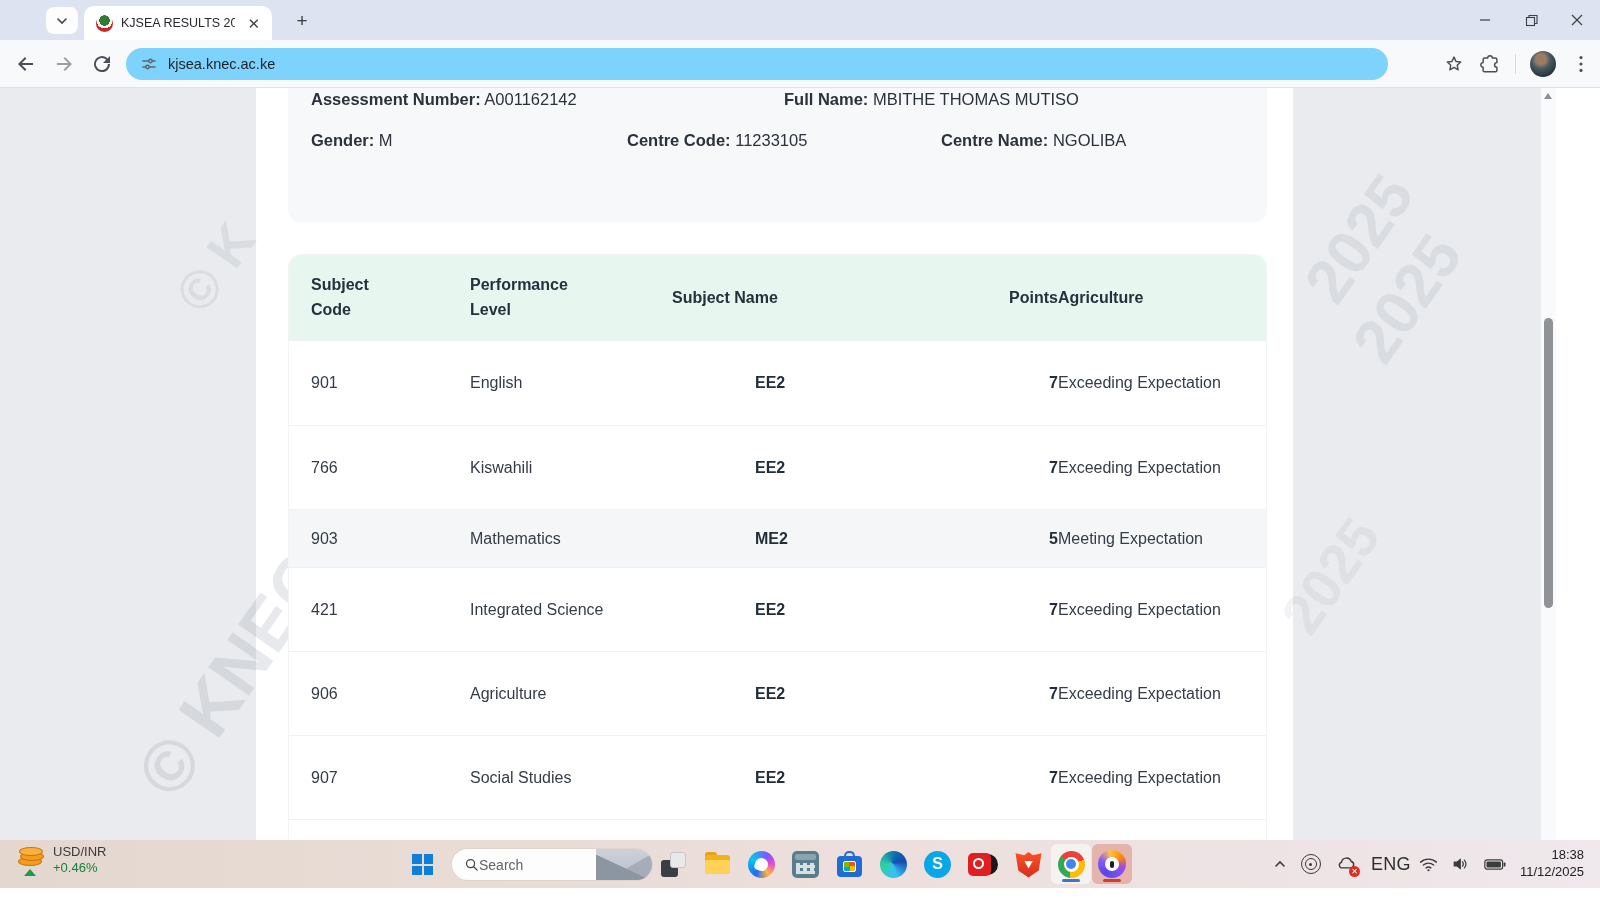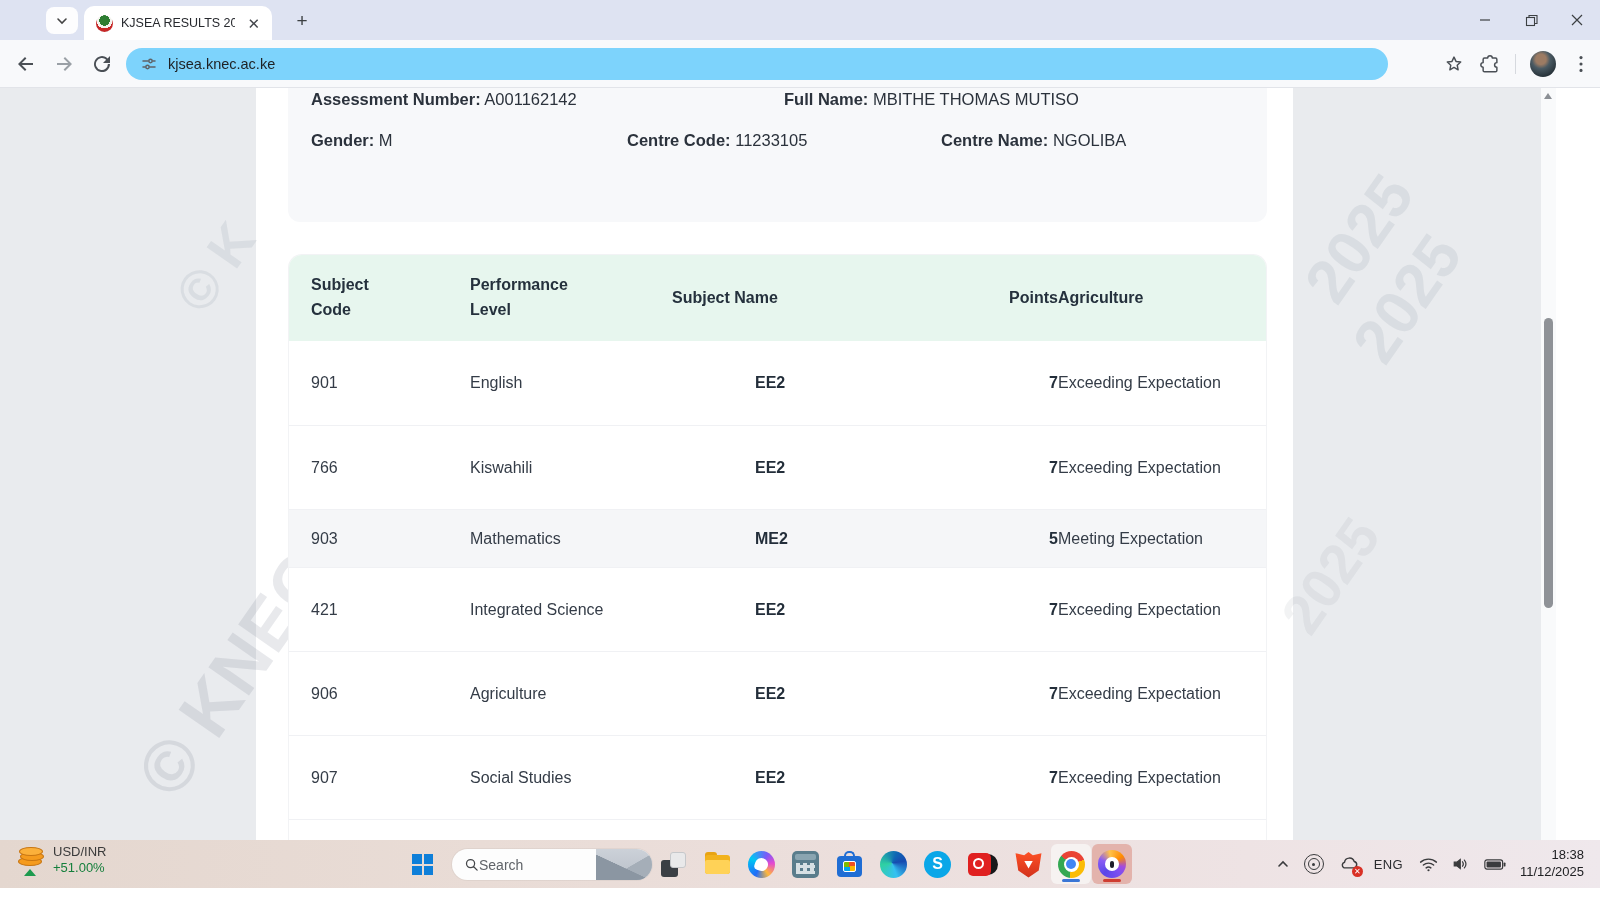--- a/index.html
+++ b/index.html
@@ -117,21 +117,21 @@
   .i-brave { background:linear-gradient(#ff5226,#d1301b); clip-path:polygon(50% 100%, 12% 74%, 2% 10%, 34% 18%, 50% 6%, 66% 18%, 98% 10%, 88% 74%); }
   .i-brave::after { content:""; position:absolute; left:9px; top:10px; width:9px; height:8px; background:#fff; clip-path:polygon(0 0,100% 0,50% 100%); }
   .i-chrome { width:27px; height:27px; border-radius:50%; background:conic-gradient(from -50deg,#ea4335 0 33%,#fbbc05 0 66%,#34a853 0); position:relative; }
   .i-chrome::before { content:""; position:absolute; inset:6px; background:#fff; border-radius:50%; }
   .i-chrome::after { content:""; position:absolute; inset:8.5px; background:#4285f4; border-radius:50%; }
   .i-avast { width:28px; height:28px; border-radius:50%; background:conic-gradient(from 140deg,#7d4ff0,#5a46e8 22%,#8a5cf5 42%,#ffc24a 58%,#ff8a00 76%,#a24ae0 90%,#7d4ff0); position:relative; }
   .i-avast::before { content:""; position:absolute; inset:7px; background:#fff; border-radius:50%; }
   .i-avast::after { content:""; position:absolute; left:12px; top:11px; width:4px; height:7px; background:#1c1c28; border-radius:2px; }
   .tray { position:absolute; right:0; top:0; height:48px; display:flex; align-items:center; }
   .tray-icon { color:#3a3b3d; margin-right:14px; }
-  .lang { font-size:13px; color:#2c2d30; margin-right:16px; letter-spacing:0.3px; }
+  .lang { font-size:18px; color:#2c2d30; margin-right:8px; letter-spacing:0.3px; }
   .clock { text-align:right; font-size:13px; color:#202124; line-height:1.3; margin-right:16px; }
   .cloud-badge { position:relative; }
   .cloud-badge .badge { position:absolute; right:-3px; bottom:-2px; width:11px; height:11px; background:#d93025; border-radius:50%; color:#fff; font-size:8px; display:flex; align-items:center; justify-content:center; }
   .spiral { width:20px; height:20px; border:1.6px solid #3a3b3d; border-radius:50%; position:relative; margin-right:14px; }
   .spiral::before { content:""; position:absolute; inset:3px; border:1.6px solid #3a3b3d; border-radius:50%; }
   .spiral::after { content:""; position:absolute; inset:7.5px; background:#3a3b3d; border-radius:50%; }
 </style>
 </head>
 <body>
 
@@ -308,21 +308,21 @@
   <div class="taskbar">
     <div class="widget">
       <div class="coins">
         <div class="coin"></div>
           <div class="coin"></div>
           <div class="coin"></div>
         <div class="up-caret"></div>
       </div>
       <div class="widget-texts">
         <span class="widget-pair">USD/INR</span>
-        <span class="widget-change">+51.00%</span>
+        <span class="widget-change">+0.46%</span>
       </div>
     </div>
 
     <div class="start-btn">
       <div></div>
         <div></div>
         <div></div>
         <div></div>
     </div>
 

